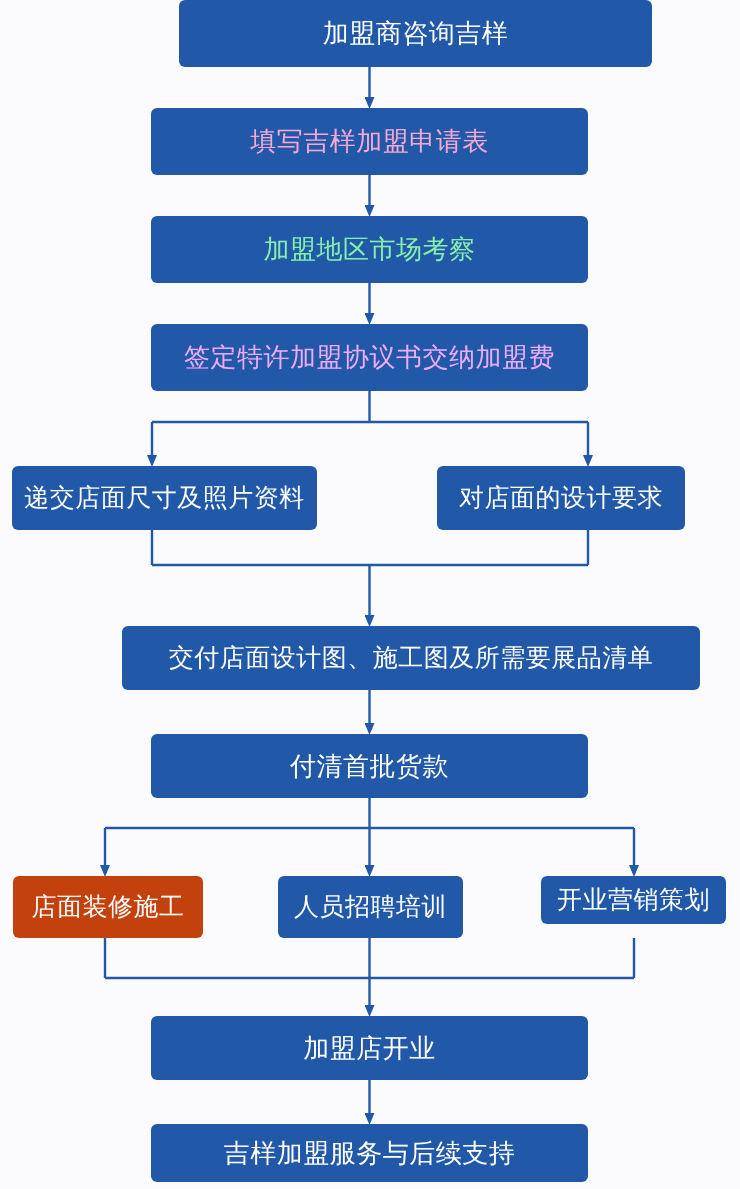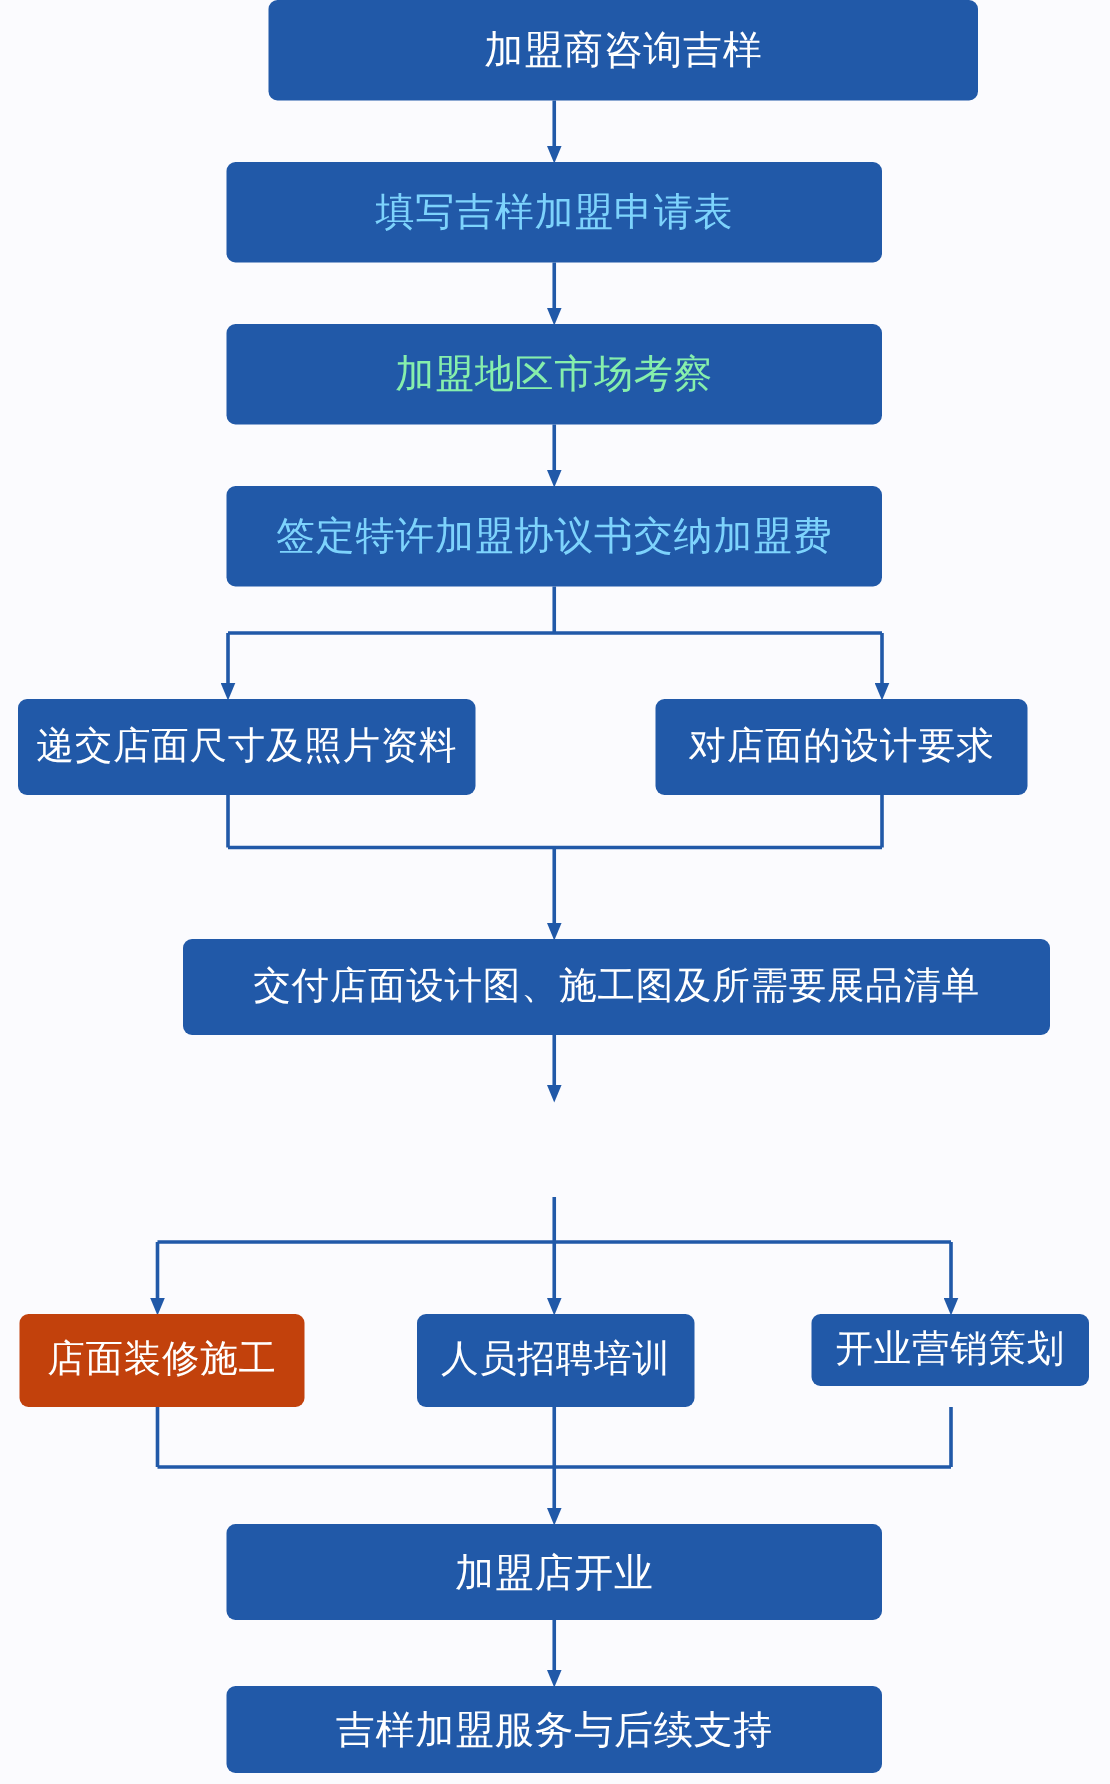--- a/index.html
+++ b/index.html
@@ -83,25 +83,26 @@
       <line x1="369.5" y1="938" x2="369.5" y2="978"></line>
       <line x1="634" y1="938" x2="634" y2="978"></line>
       <line x1="105" y1="978" x2="634" y2="978"></line>
       <line x1="369.5" y1="978" x2="369.5" y2="1006" marker-end="url(#arrowhead)"></line>
 
       <line x1="369.5" y1="1080" x2="369.5" y2="1114" marker-end="url(#arrowhead)"></line>
     </g>
   </svg>
 
   <div class="node" style="left: 151px; top: 0px; width: 473px; height: 67px; font-size: 26px; background: rgb(33, 89, 168); color: rgb(255, 255, 255); margin-left: 28px;">加盟商咨询吉样</div>
-  <div class="node" style="left: 151px; top: 108px; width: 437px; height: 67px; font-size: 26px; background: rgb(33, 89, 168); color: #7dd3fc;">填写吉样加盟申请表</div>
+  <div class="node" style="left: 151px; top: 108px; width: 437px; height: 67px; font-size: 26px; background: rgb(33, 89, 168); color: #f9a8d4;">填写吉样加盟申请表</div>
   <div class="node" style="left: 151px; top: 216px; width: 437px; height: 67px; font-size: 26px; background: rgb(33, 89, 168); color: #86efac;">加盟地区市场考察</div>
-  <div class="node" style="left: 151px; top: 324px; width: 437px; height: 67px; font-size: 26px; background: rgb(33, 89, 168); color: #7dd3fc;">签定特许加盟协议书交纳加盟费</div>
+  <div class="node" style="left: 151px; top: 324px; width: 437px; height: 67px; font-size: 26px; background: rgb(33, 89, 168); color: #f0abfc;">签定特许加盟协议书交纳加盟费</div>
   <div class="node" style="left: 12px; top: 466px; width: 305px; height: 64px; font-size: 25px; background: rgb(33, 89, 168); color: rgb(255, 255, 255);">递交店面尺寸及照片资料</div>
   <div class="node" style="left: 437px; top: 466px; width: 248px; height: 64px; font-size: 25px; background: rgb(33, 89, 168); color: rgb(255, 255, 255);">对店面的设计要求</div>
   <div class="node" style="left: 122px; top: 626px; width: 578px; height: 64px; font-size: 25px; background: rgb(33, 89, 168); color: rgb(255, 255, 255);">交付店面设计图、施工图及所需要展品清单</div>
+  <div class="node" style="left: 151px; top: 734px; width: 437px; height: 64px; font-size: 26px; background: rgb(33, 89, 168); color: rgb(255, 255, 255);">付清首批货款</div>
   <div class="node" style="left: 13px; top: 876px; width: 190px; height: 62px; font-size: 25px; background: #c2410c; color: rgb(255, 255, 255);">店面装修施工</div>
   <div class="node" style="left: 278px; top: 876px; width: 185px; height: 62px; font-size: 25px; background: rgb(33, 89, 168); color: rgb(255, 255, 255);">人员招聘培训</div>
   <div class="node" style="left: 541px; top: 876px; width: 185px; height: 48px; font-size: 25px; background: rgb(33, 89, 168); color: rgb(255, 255, 255);">开业营销策划</div>
   <div class="node" style="left: 151px; top: 1016px; width: 437px; height: 64px; font-size: 26px; background: rgb(33, 89, 168); color: rgb(255, 255, 255);">加盟店开业</div>
   <div class="node" style="left: 151px; top: 1124px; width: 437px; height: 58px; font-size: 26px; background: rgb(33, 89, 168); color: rgb(255, 255, 255);">吉样加盟服务与后续支持</div>
 
 </div>
 
 </body></html>

